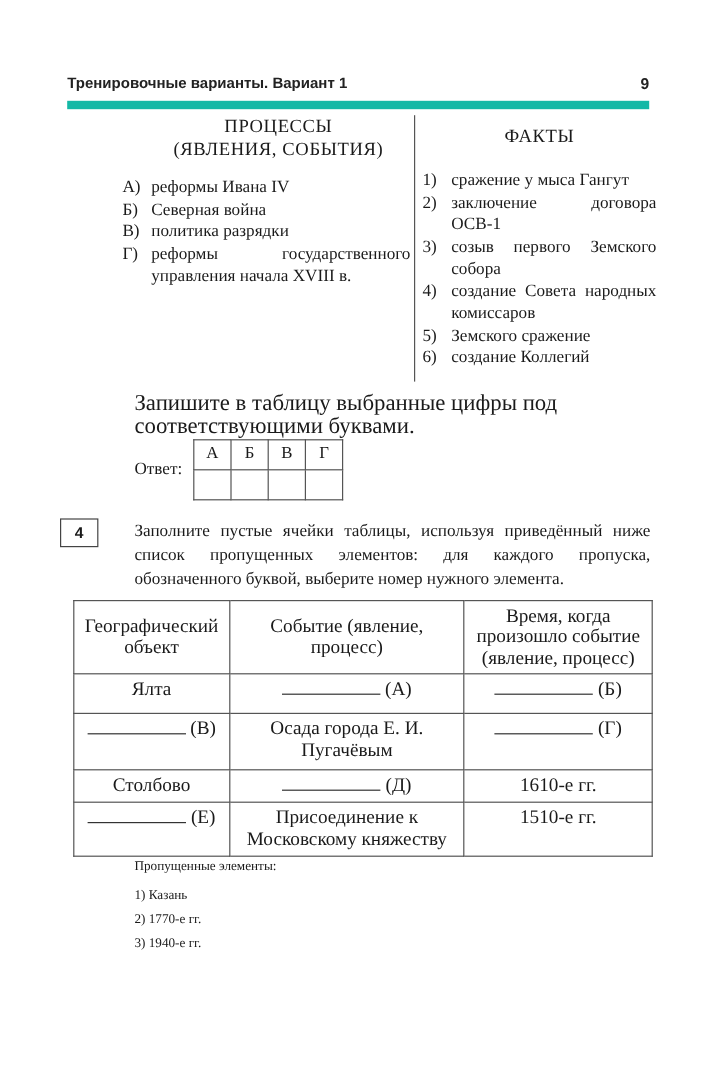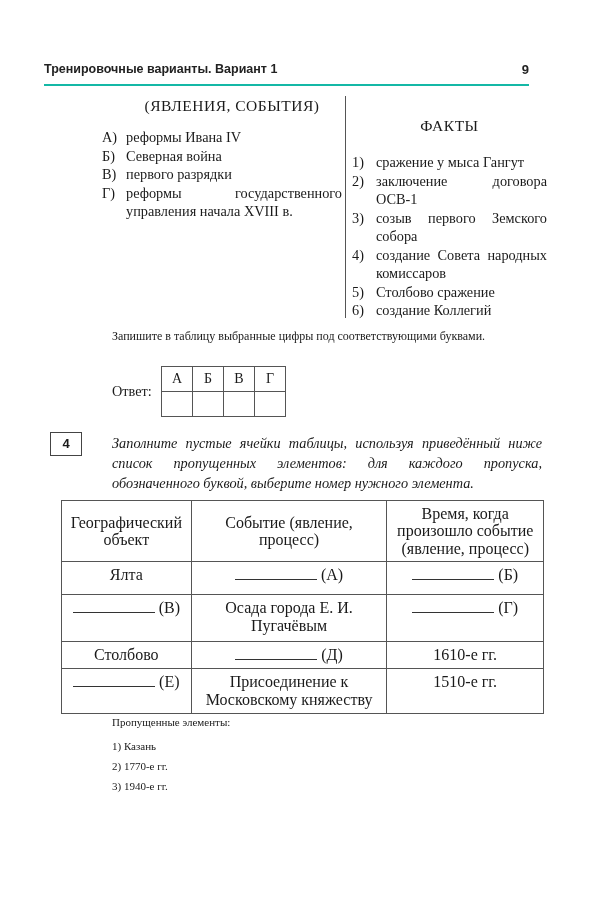--- a/index.html
+++ b/index.html
@@ -1,55 +1,55 @@
 <!DOCTYPE html>
 <html><head>
   <meta charset="utf-8">
   <style>
     html, body { margin: 0; padding: 0; background: #ffffff; }
     body { width: 600px; height: 900px; position: relative; overflow: hidden;
       font-family: "Liberation Serif", "DejaVu Serif", serif; color: #1a1a1a; }
 
-    .running-head { position: absolute; left: 44px; top: 62px; width: 485px; height: 22px;
-      border-bottom: 2px solid #14b8a6; }
+    .running-head { position: absolute; left: 56px; top: 62px; width: 485px; height: 22px;
+      border-bottom: 7px solid #14b8a6; }
     .running-head .title { position: absolute; left: 0; top: 0;
       font-family: "Liberation Sans", "DejaVu Sans", sans-serif; font-size: 12.5px; font-weight: bold; color: #222; }
     .running-head .page-num { position: absolute; right: 0; top: 0;
       font-family: "Liberation Sans", "DejaVu Sans", sans-serif; font-size: 13px; font-weight: bold; color: #222; }
 
     .match-block { position: absolute; left: 102px; top: 96px; width: 440px; height: 222px; }
     .col-left { position: absolute; left: 0; top: 0; width: 240px; }
     .col-divider { position: absolute; left: 243px; top: 0; width: 1px; height: 222px; background: #555; }
     .col-right { position: absolute; left: 250px; top: 0; width: 195px; }
 
     .col-heading { text-align: center; font-size: 15.5px; line-height: 19px; letter-spacing: 0.5px; }
     .col-left .col-heading { padding-left: 20px; }
-    .col-right .col-heading { margin-top: 20px; }
+    .col-right .col-heading { margin-top: 8px; }
 
     .list { margin-top: 12px; font-size: 14.3px; line-height: 18.5px; }
     .col-left .list { margin-top: 13px; }
     .col-right .list { margin-top: 18px; }
     .list .item { position: relative; padding-left: 24px; }
     .list .item .marker { position: absolute; left: 0; top: 0; }
     .col-left .list .item { text-align: justify; text-align-last: left; }
     .col-right .list .item { text-align: justify; text-align-last: left; }
 
-    .instruction { position: absolute; left: 112px; top: 327px; width: 430px; font-size: 12px; line-height: 19px; }
+    .instruction { position: absolute; left: 112px; top: 327px; width: 430px; font-size: 19px; line-height: 19px; }
 
     .answer-row { position: absolute; left: 112px; top: 366px; height: 54px; width: 250px; }
     .answer-label { position: absolute; left: 0; top: 17px; font-size: 14.3px; text-align: right; }
     .answer-grid { position: absolute; left: 49px; top: 0; border-collapse: collapse; }
     .answer-grid td { width: 30px; height: 24px; border: 1px solid #555; text-align: center;
       font-size: 14px; padding: 0; }
 
     .task-number { position: absolute; left: 50px; top: 432px; width: 30px; height: 22px;
       border: 1px solid #444; text-align: center; line-height: 22px;
       font-family: "Liberation Sans", "DejaVu Sans", sans-serif; font-size: 13px; font-weight: bold; }
     .task-text { position: absolute; left: 112px; top: 433px; width: 430px; font-size: 14.3px; line-height: 20px;
-      text-align: justify; text-align-last: left; font-style: italic; }
+      text-align: justify; text-align-last: left; }
 
     .data-table { position: absolute; left: 61px; top: 500px; width: 483px; border-collapse: collapse;
       font-size: 16px; }
     .data-table td { border: 1px solid #555; text-align: center; vertical-align: top; padding: 0 4px; line-height: 17.5px; }
     .data-table tr.head td { height: 60px; vertical-align: middle; }
     .data-table tr.r1 td { height: 28px; padding-top: 4px; }
     .data-table tr.r2 td { height: 42px; padding-top: 4px; }
     .data-table tr.r3 td { height: 22px; padding-top: 4px; }
     .data-table tr.r4 td { height: 40px; padding-top: 4px; }
     .data-table td.c1 { width: 121px; }
@@ -64,38 +64,39 @@
 <body>
 
 <div class="running-head">
   <span class="title">Тренировочные варианты. Вариант 1</span>
   <span class="page-num">9</span>
 </div>
 
 <div class="match-block">
   <div class="col-left">
     <div class="col-heading">
+      <div>ПРОЦЕССЫ</div>
       <div>(ЯВЛЕНИЯ, СОБЫТИЯ)</div>
     </div>
     <div class="list">
       <div class="item"><span class="marker">А)</span><span>реформы Ивана IV</span></div>
       <div class="item"><span class="marker">Б)</span><span>Северная война</span></div>
-      <div class="item"><span class="marker">В)</span><span>первого разрядки</span></div>
+      <div class="item"><span class="marker">В)</span><span>политика разрядки</span></div>
       <div class="item"><span class="marker">Г)</span><span>реформы государственного управления начала XVIII в.</span></div>
     </div>
   </div>
   <div class="col-divider"></div>
   <div class="col-right">
     <div class="col-heading">ФАКТЫ</div>
     <div class="list">
       <div class="item"><span class="marker">1)</span><span>сражение у мыса Гангут</span></div>
       <div class="item"><span class="marker">2)</span><span>заключение договора ОСВ-1</span></div>
       <div class="item"><span class="marker">3)</span><span>созыв первого Земского собора</span></div>
       <div class="item"><span class="marker">4)</span><span>создание Совета народных комиссаров</span></div>
-      <div class="item"><span class="marker">5)</span><span>Столбово сражение</span></div>
+      <div class="item"><span class="marker">5)</span><span>Земского сражение</span></div>
       <div class="item"><span class="marker">6)</span><span>создание Коллегий</span></div>
     </div>
   </div>
 </div>
 
 <div class="instruction">Запишите в таблицу выбранные цифры под соответствующими буквами.</div>
 
 <div class="answer-row">
   <span class="answer-label">Ответ:</span>
   <table class="answer-grid">

